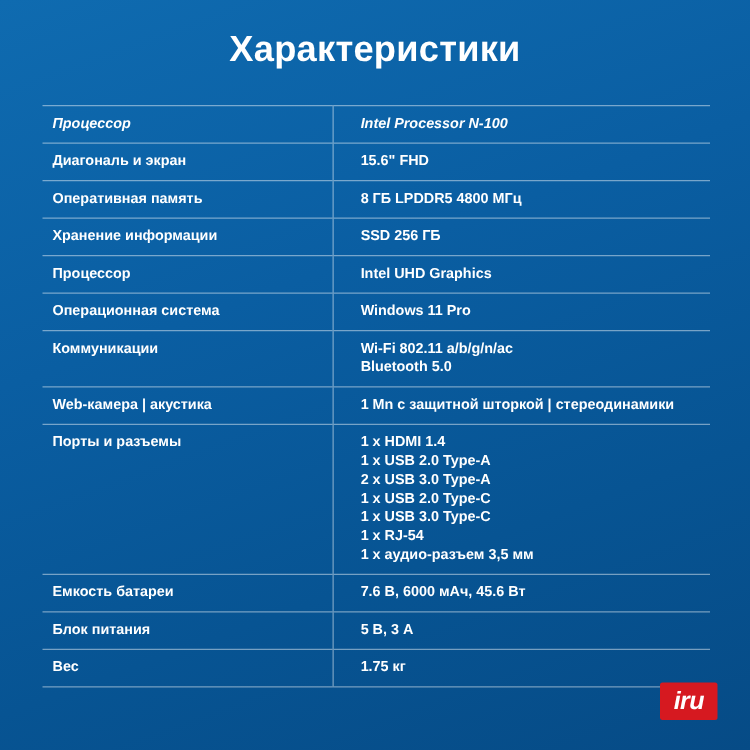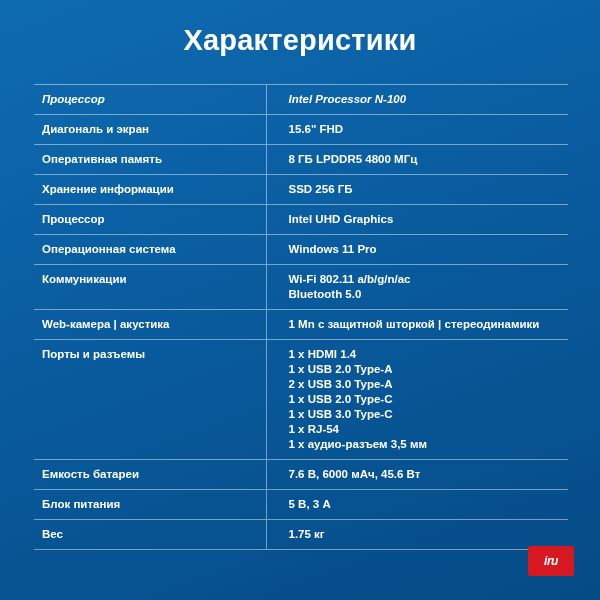--- a/index.html
+++ b/index.html
@@ -70,21 +70,21 @@
     width: 46px;
     height: 30px;
     background: #d61920;
     border-radius: 2px;
     display: flex;
     align-items: center;
     justify-content: center;
   }
   .logo-text {
     color: #ffffff;
-    font-size: 12px;
+    font-size: 20px;
     font-weight: bold;
     font-style: italic;
     letter-spacing: -0.5px;
     line-height: 1;
   }
 </style>
 </head>
 <body>
 
 <div class="page">

